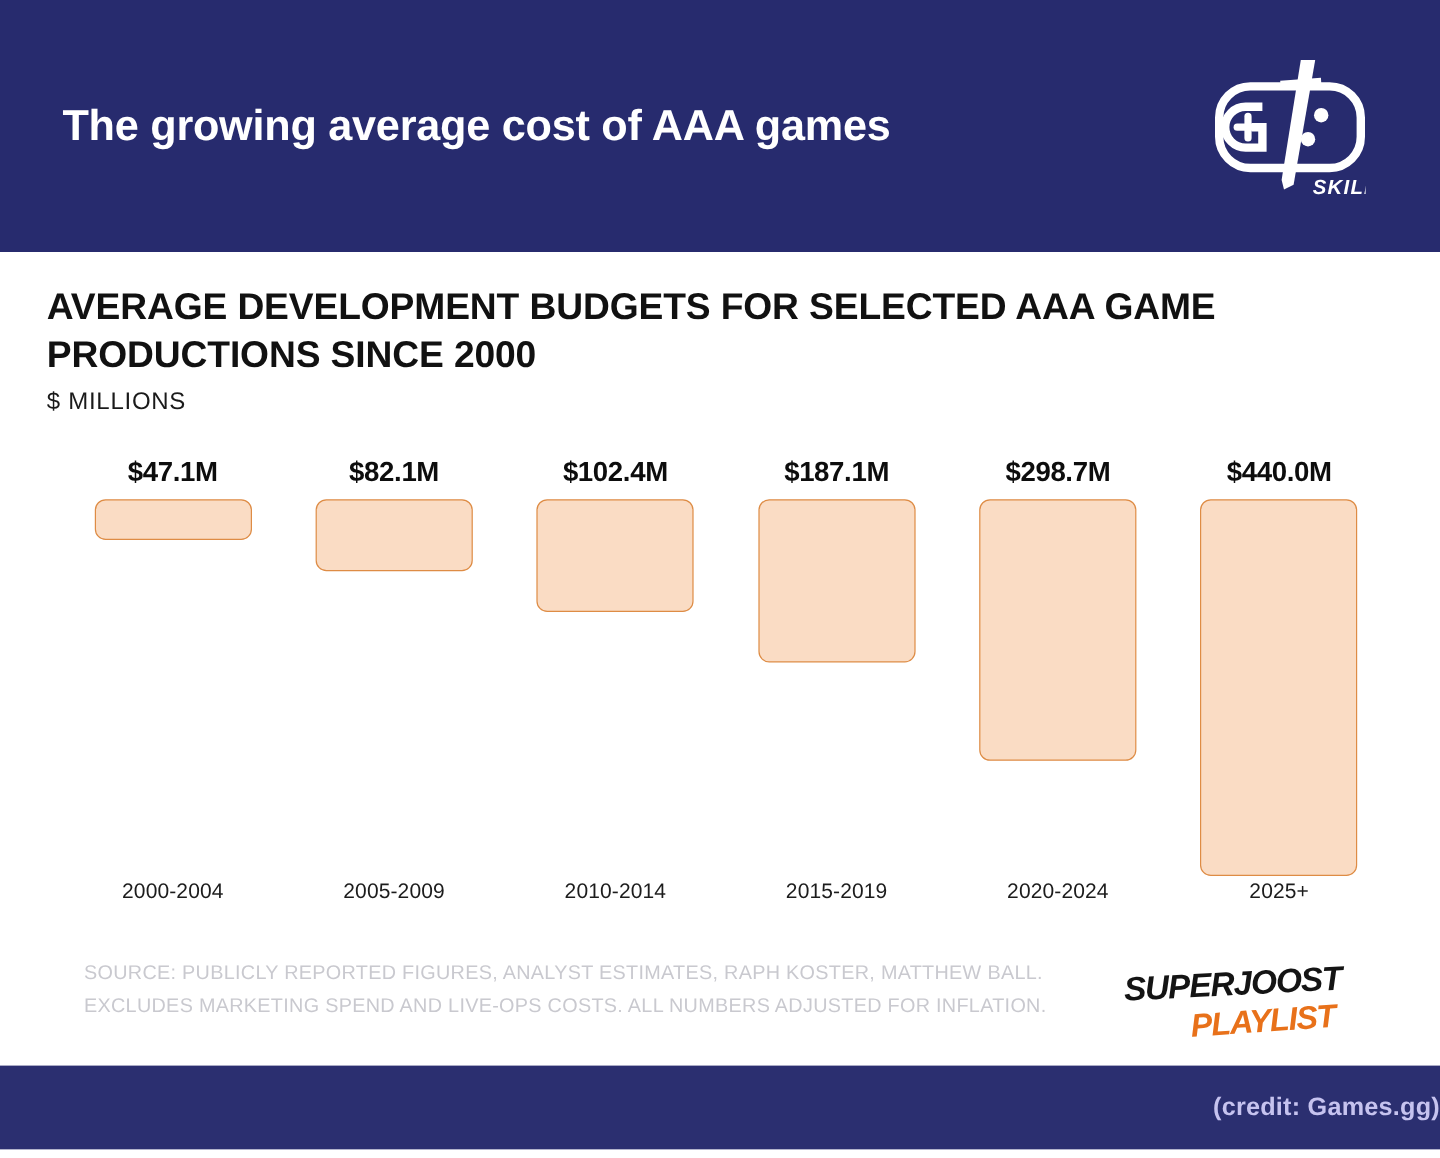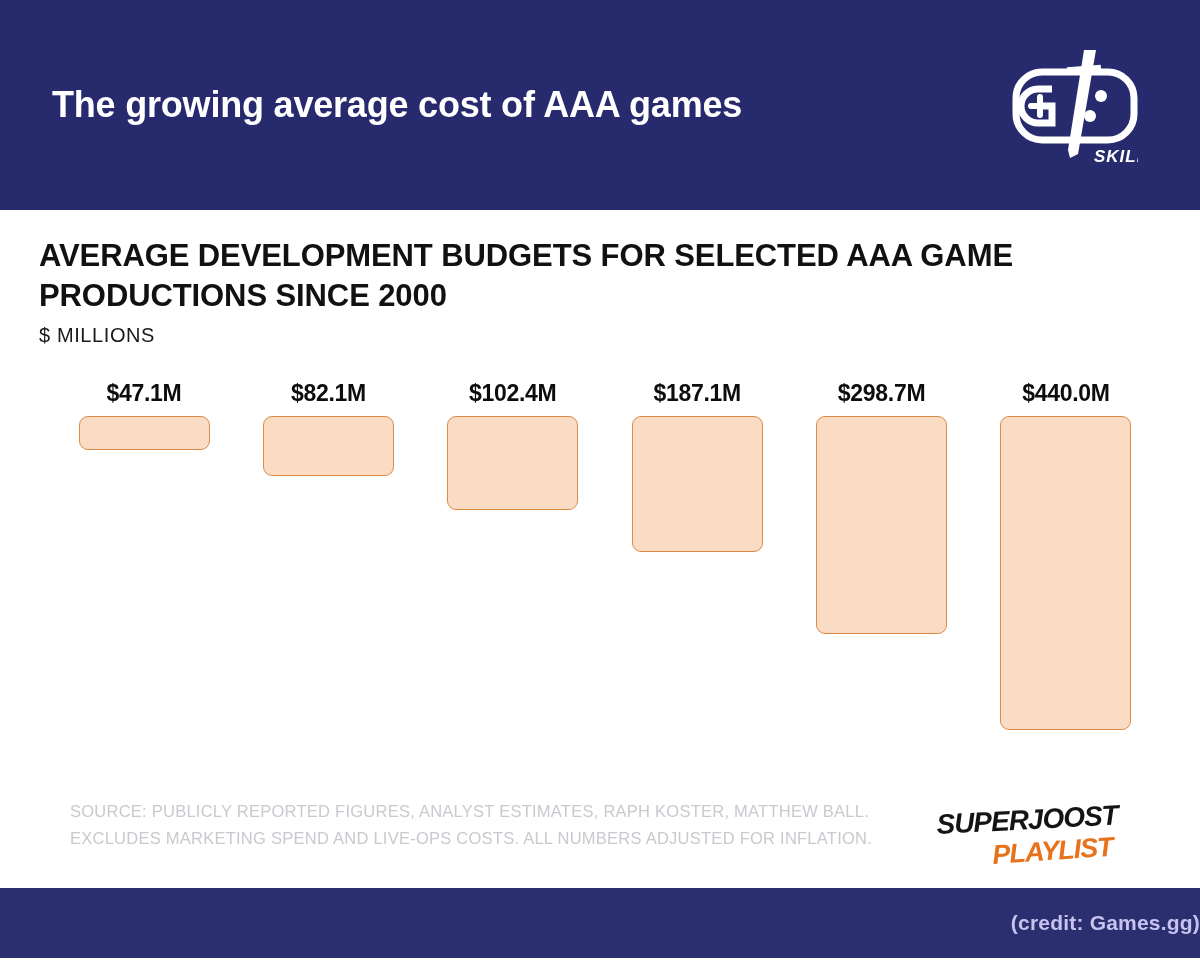--- a/index.html
+++ b/index.html
@@ -153,20 +153,28 @@
         </div>
         <div class="bar-group">
           <div class="bar-value">$298.7M</div>
           <div class="bar-rect" style="height: 218px;"></div>
         </div>
         <div class="bar-group">
           <div class="bar-value">$440.0M</div>
           <div class="bar-rect" style="height: 321px;"></div>
         </div>
       </div>
+    <div class="x-labels" id="xlabels-container">
+        <div class="x-label">2000-2004</div>
+        <div class="x-label">2005-2009</div>
+        <div class="x-label">2010-2014</div>
+        <div class="x-label">2015-2019</div>
+        <div class="x-label">2020-2024</div>
+        <div class="x-label">2025+</div>
+      </div>
   </div>
 
   <div class="source-row">
     <div class="source-note">SOURCE: PUBLICLY REPORTED FIGURES, ANALYST ESTIMATES, RAPH KOSTER, MATTHEW BALL. EXCLUDES MARKETING SPEND AND LIVE-OPS COSTS. ALL NUMBERS ADJUSTED FOR INFLATION.</div>
     <div class="sj-logo">
       <svg viewBox="0 0 205 70" xmlns="http://www.w3.org/2000/svg">
         <text x="2" y="32" fill="#141414" font-family="Liberation Sans, sans-serif" font-size="28" font-weight="bold" font-style="italic" letter-spacing="-1" transform="rotate(-3 2 32)">SUPERJOOST</text>
         <text x="58" y="62" fill="#e8711a" font-family="Liberation Sans, sans-serif" font-size="27" font-weight="bold" font-style="italic" letter-spacing="-1" transform="rotate(-4 58 62)">PLAYLIST</text>
       </svg>
     </div>

